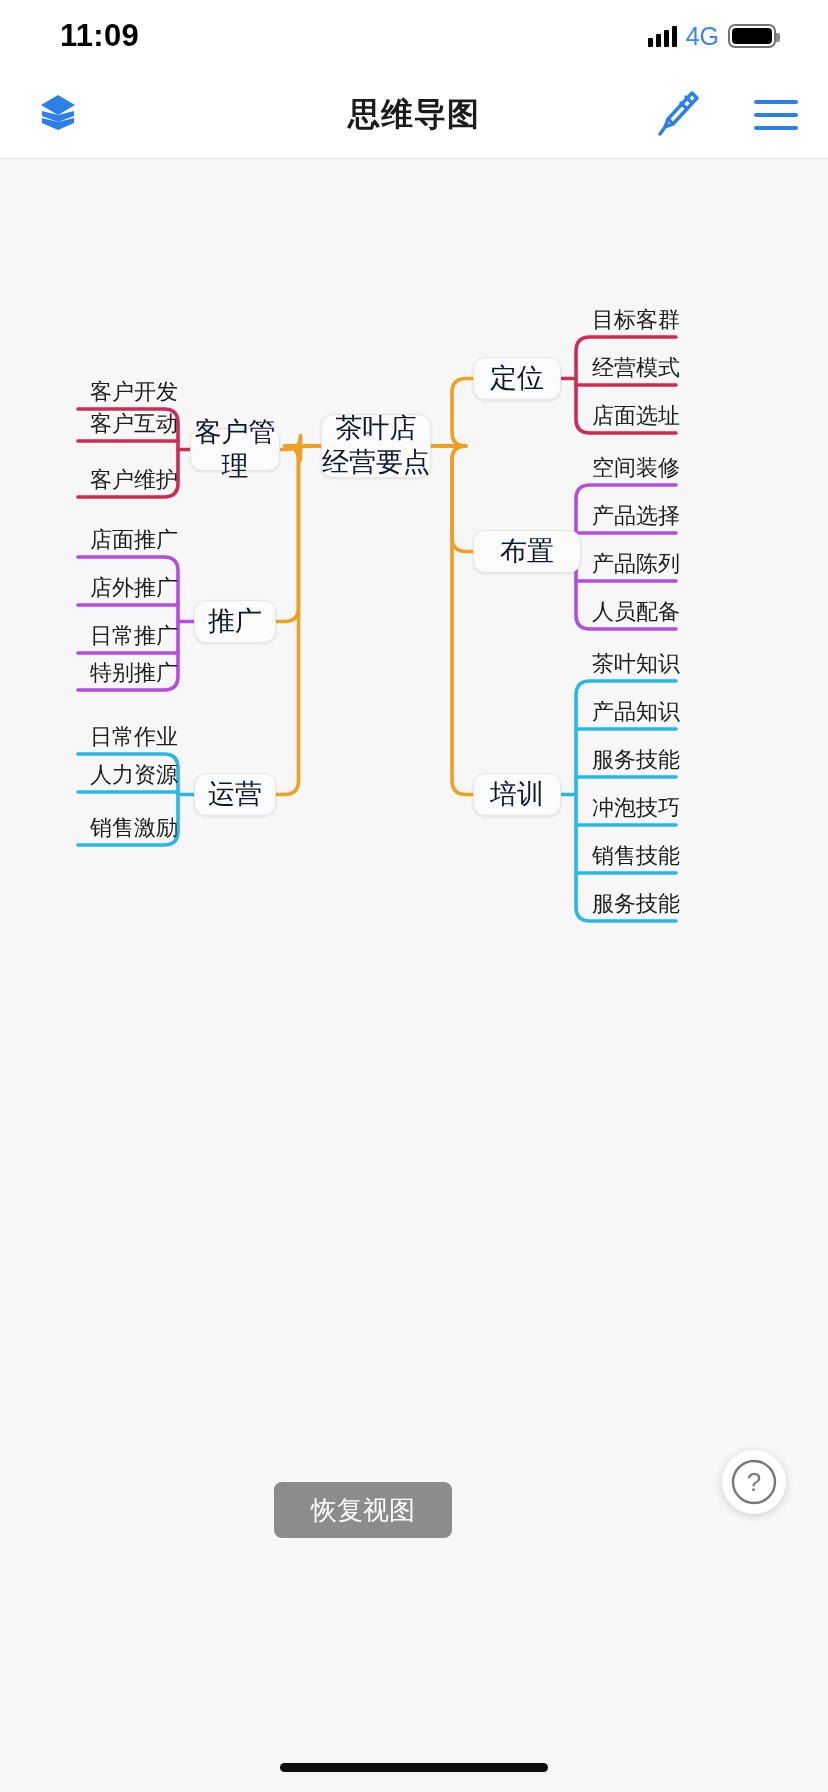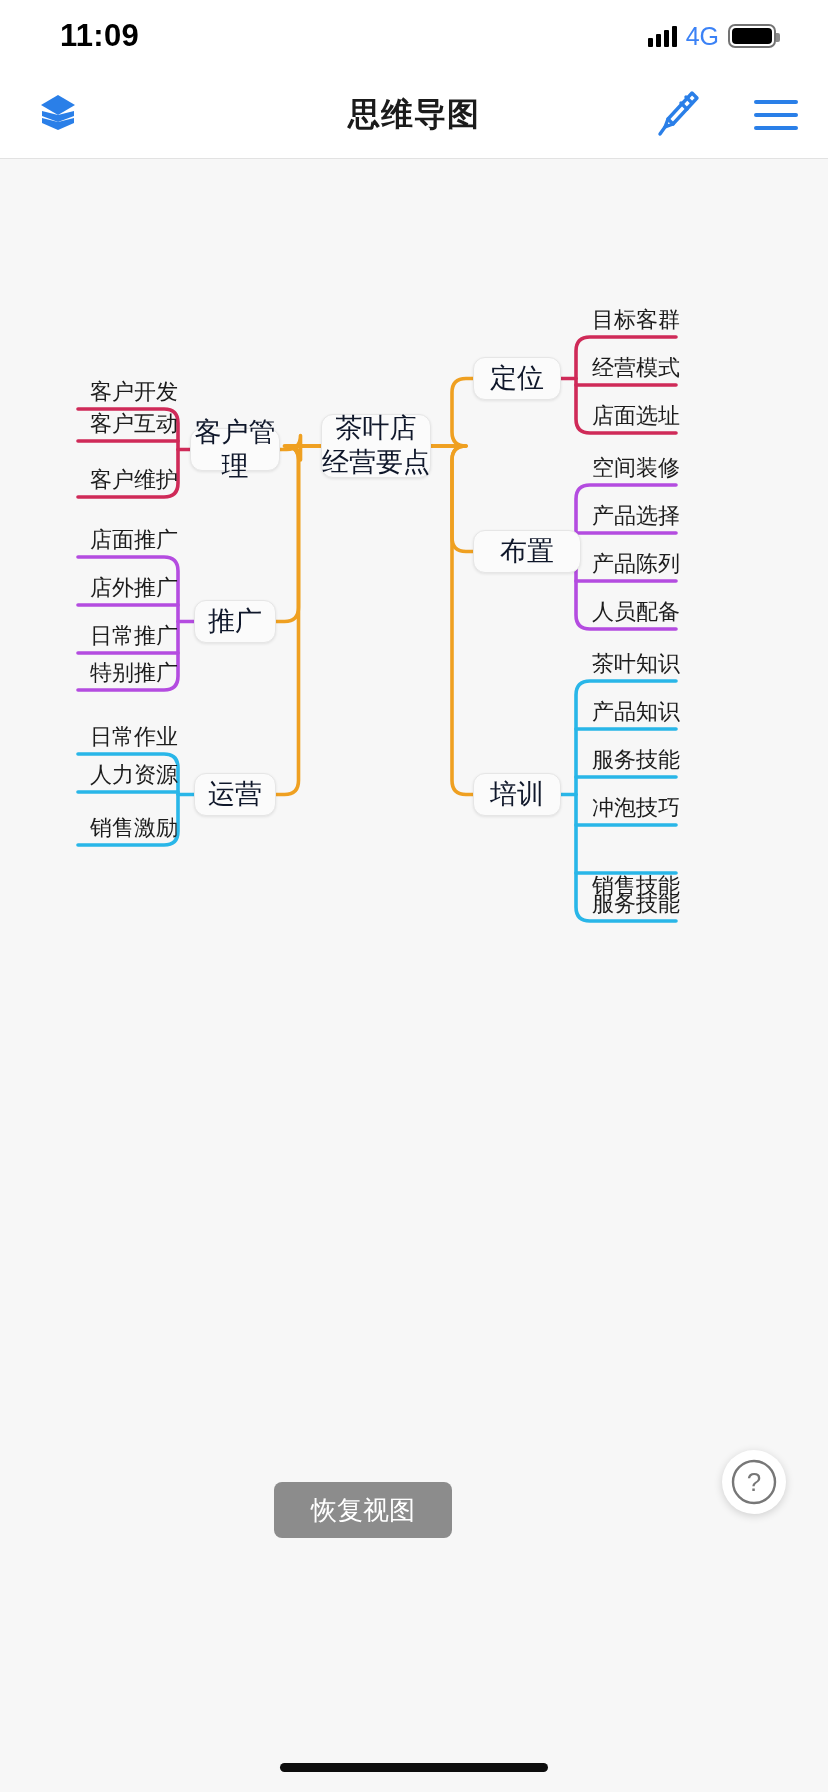--- a/index.html
+++ b/index.html
@@ -216,21 +216,21 @@
       <div class="node branch" style="left: 473px; top: 371px; width: 108px; height: 43px;">布置</div>
       <div class="leaf" style="top: 294px; left: 592px;">空间装修</div>
       <div class="leaf" style="top: 342px; left: 592px;">产品选择</div>
       <div class="leaf" style="top: 390px; left: 592px;">产品陈列</div>
       <div class="leaf" style="top: 438px; left: 592px;">人员配备</div>
       <div class="node branch" style="left: 473px; top: 614px; width: 88px; height: 43px;">培训</div>
       <div class="leaf" style="top: 490px; left: 592px;">茶叶知识</div>
       <div class="leaf" style="top: 538px; left: 592px;">产品知识</div>
       <div class="leaf" style="top: 586px; left: 592px;">服务技能</div>
       <div class="leaf" style="top: 634px; left: 592px;">冲泡技巧</div>
-      <div class="leaf" style="top: 712px; left: 592px;">销售技能</div>
+      <div class="leaf" style="top: 682px; left: 592px;">销售技能</div>
       <div class="leaf" style="top: 730px; left: 592px;">服务技能</div>
     </div>
 </div>
 
 <button class="restore-btn">恢复视图</button>
 
 <div class="help-fab">
   <svg width="64" height="64" viewBox="0 0 64 64">
     <circle cx="32" cy="32" r="21" fill="none" stroke="#777" stroke-width="2.4"></circle>
     <text x="32" y="41" font-size="26" fill="#777" text-anchor="middle" font-family="Liberation Sans, sans-serif">?</text>

